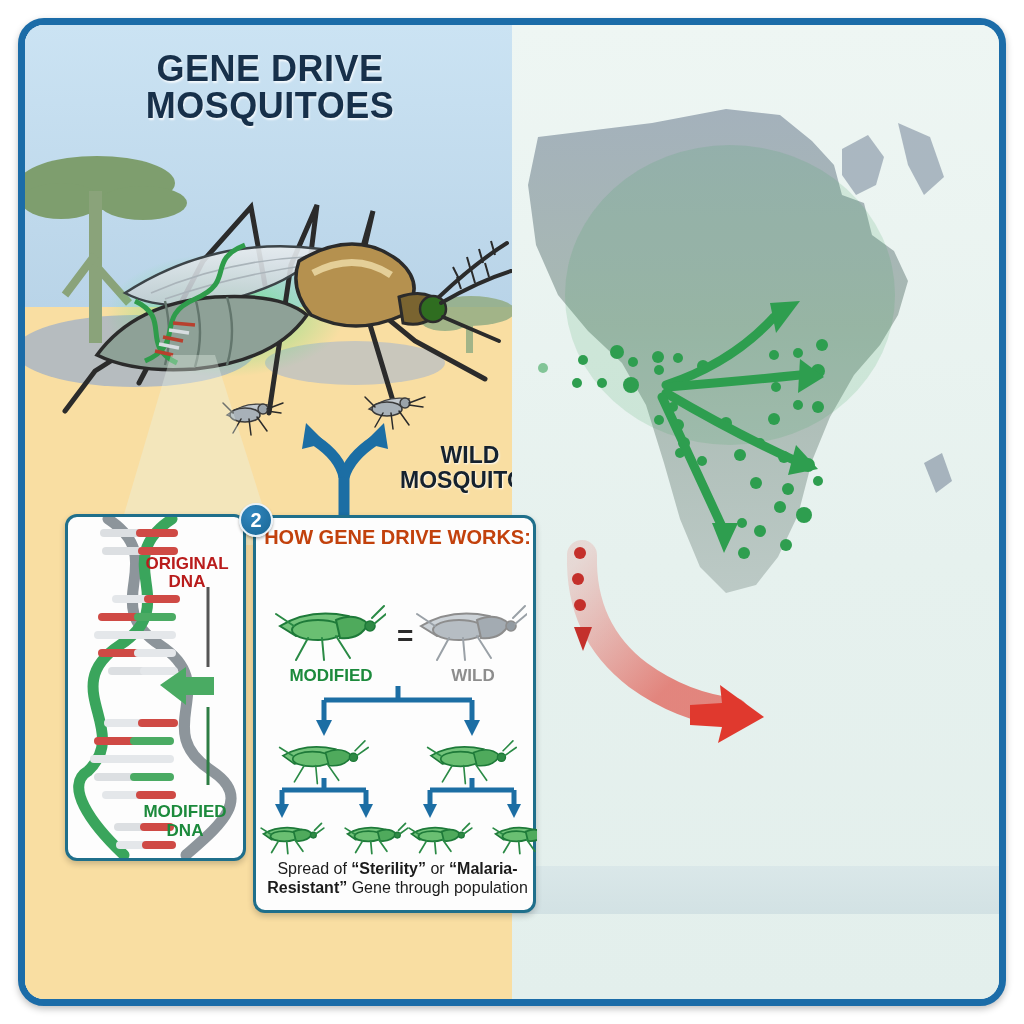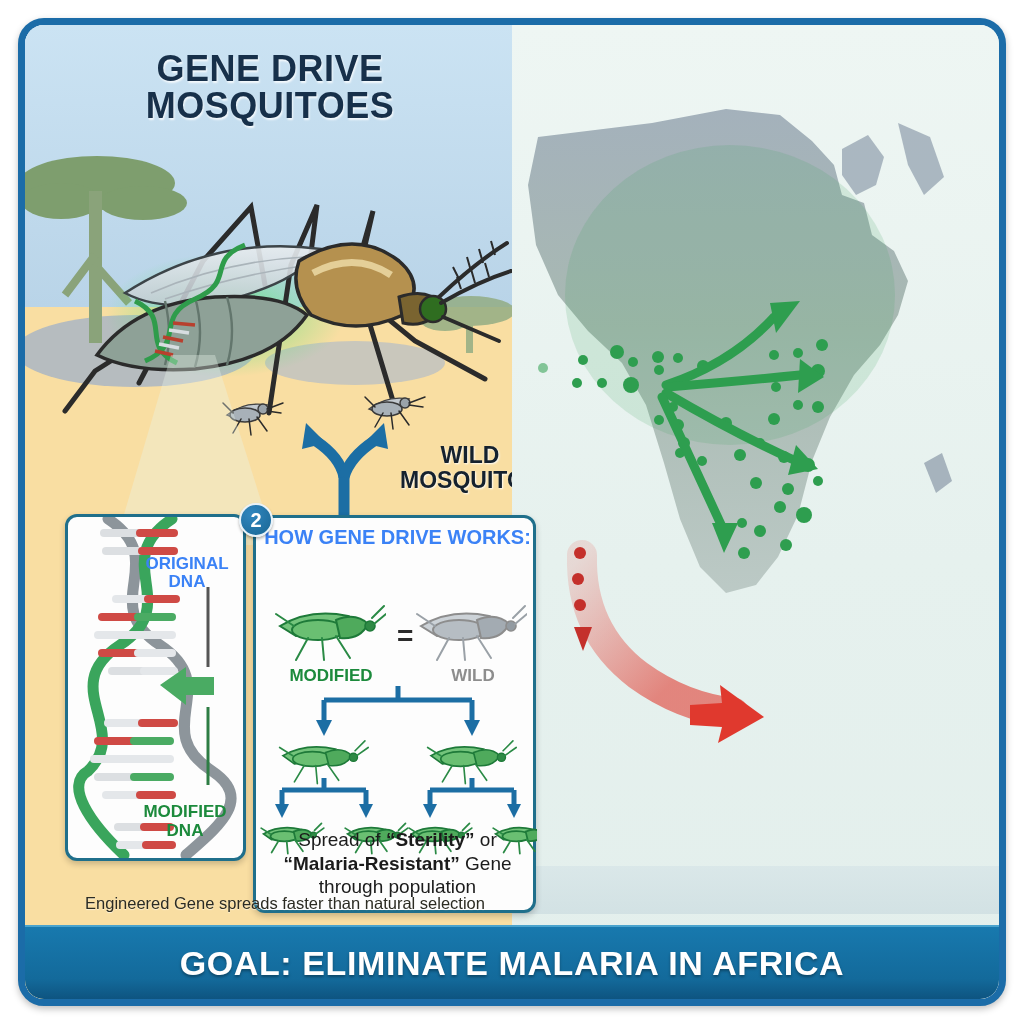--- a/index.html
+++ b/index.html
@@ -101,47 +101,47 @@
   
   .card {
     position: absolute; background: #fdfdfd;
     border: 3px solid #1f6f8b; border-radius: 12px;
     box-shadow: 0 3px 6px rgba(0,0,0,.2);
   }
   #dna-card { left: 40px; top: 489px; width: 181px; height: 347px; }
   #dna-card .cap { position:absolute; text-align:center; font-weight:700; }
   #orig-dna-label {
     right: 8px; top: 38px; width: 96px; font-size: 17px;
-    color: #3b82f6; line-height:1.08; font-weight:600;
+    color: #b91c1c; line-height:1.08; font-weight:600;
   }
   #mod-dna-label {
     right: 6px; bottom: 18px; width: 104px; font-size: 17px;
     color: #1c8a3c; line-height:1.08; font-weight:800;
   }
 
   
   #inherit-card { left: 228px; top: 490px; width: 283px; height: 398px; }
   #inherit-title {
     position:absolute; left:6px; top:8px; width:271px;
     text-align:center; font-size: 20px; font-weight: 800;
-    color:#3b82f6; line-height:1.1;
+    color:#c2410c; line-height:1.1;
   }
   #mod-wild-row {
     position:absolute; left:8px; top:78px; width: 267px; height: 96px;
   }
   .mw-label { position:absolute; top:70px; font-size:17px; font-weight:800; }
   #mod-label { left: 12px; width: 110px; text-align:center; color:#1c8a3c; }
   #wild-label2 { right: 8px; width: 100px; text-align:center; color:#8d8d8d; font-weight:700;}
   .equals {
     position:absolute; left:133px; top:24px; font-size:28px;
     font-weight:800; color:#2a2a2a;
   }
   #spread-note {
     position:absolute; left:10px; bottom:12px; width:263px;
-    text-align:center; font-size:19px; color:#1b1b1b; line-height:1.22;
+    text-align:center; font-size:16px; color:#1b1b1b; line-height:1.22;
   }
   #spread-note b { font-weight:800; }
   svg { display:block; }
 </style>
 </head>
 <body>
 
 <div id="poster">
   <div class="frame">
 
@@ -512,20 +512,16 @@
           <circle cx="92" cy="26" r="5" fill="#2f8a45" stroke="#1e7a39" stroke-width="2.4"></circle>
           <g stroke="#2a8a45" stroke-width="3" fill="none" stroke-linecap="round">
             <path d="M32 36 L20 56 M46 36 L48 58 M60 34 L74 54 M96 24 L110 14 M94 18 L106 6 M18 24 L2 14"></path>
           </g>
         </g>
       </svg>
 
       <div id="spread-note"><span>Spread of </span><b>“Sterility”</b><span> or </span><b>“Malaria-Resistant”</b><span> Gene through population</span></div>
     </div>
 
-    <div id="left-caption">Engineered Gene spreads faster than natural selection</div>
-
-    <div class="goal-banner">
-      <span>GOAL: ELIMINATE MALARIA IN AFRICA</span>
-    </div>
+
 
   </div>
 </div>
 
 </body></html>

